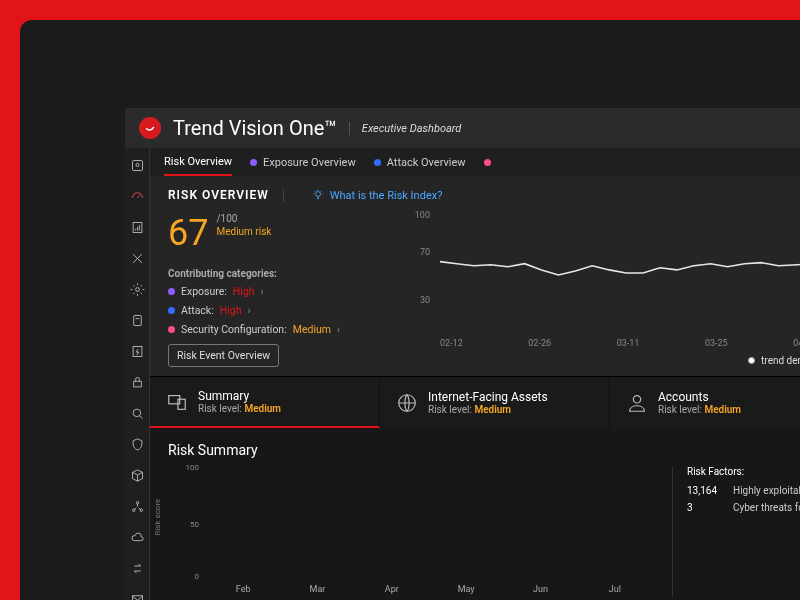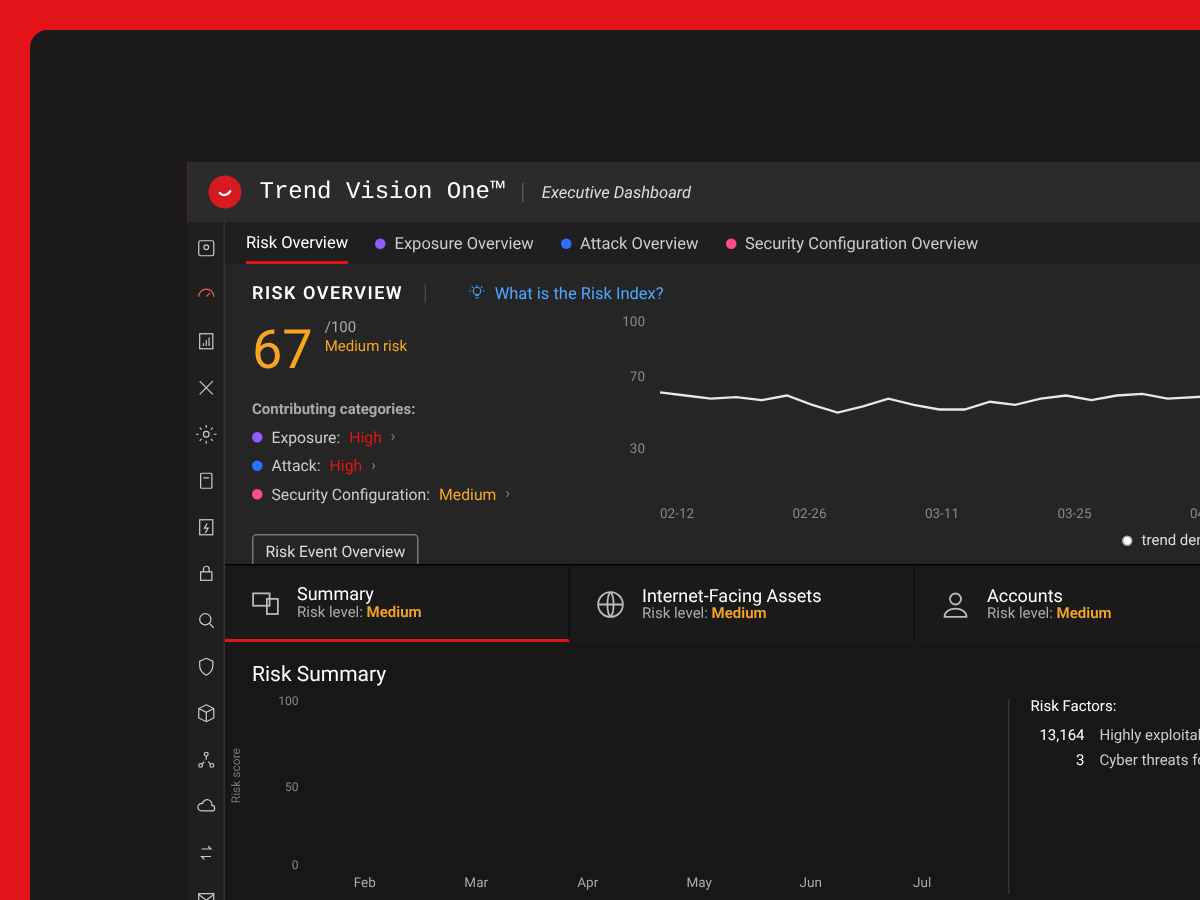--- a/index.html
+++ b/index.html
@@ -25,21 +25,21 @@
     background: #2b2b2b;
     display: flex; align-items: center;
     padding: 0 14px;
     gap: 12px;
   }
   .topbar .logo {
     width: 22px; height: 22px; border-radius: 50%;
     background: #d71920;
     display: flex; align-items: center; justify-content: center;
   }
-  .topbar .title { font-size: 16px; color: #fff; font-weight: 400; font-family: Liberation Mono, monospace;}
+  .topbar .title { font-size: 20px; color: #fff; font-weight: 400;}
   .topbar .subtitle { font-size: 11px; color: #ddd; border-left: 1px solid #555; padding-left: 12px; font-style: italic;}
   .tabs {
     position: absolute;
     left: 130px; top: 128px; right: 0;
     height: 28px;
     background: #1f1f1f;
     display: flex; align-items: center;
     gap: 18px;
     padding: 0 14px;
     font-size: 11px;
@@ -85,21 +85,21 @@
   .scorewrap { display: flex; gap: 40px; margin-top: 10px;}
   .scorecol { flex: 0 0 200px;}
   .bigscore { font-size: 36px; color: #f6a623; font-weight: 400; display:flex; align-items:flex-start; gap:8px;}
   .scoremeta { font-size: 10px; color:#aaa; line-height:1.3;}
   .scoremeta .r2 { color:#f6a623;}
   .catlabel { font-size:10px; color:#aaa; margin-top:14px;font-weight:bold;}
   .catrow { font-size:10.5px; color:#ccc; margin-top:6px; display:flex; align-items:center; gap:6px; cursor:pointer;}
   .catrow .val-high { color:#e3131a;}
   .catrow .val-med { color:#f6a623;}
   .catrow .chev { color:#888; font-size:10px;}
-  .btn-outline { display:inline-block; margin-top:20px; border:1px solid #777; border-radius:3px; padding:4px 8px; font-size:10.5px; color:#ddd; cursor:pointer;}
+  .btn-outline { display:inline-block; margin-top:8px; border:1px solid #777; border-radius:3px; padding:4px 8px; font-size:10.5px; color:#ddd; cursor:pointer;}
 
   
   .linewrap { flex: 1; position: relative; height: 140px;}
   .yaxis { position:absolute; left:0; top:0; bottom:22px; width:26px; font-size:9px; color:#888;}
   .yaxis div { position:absolute; right:4px;}
   .plot { position:absolute; left:32px; right:6px; top:4px; bottom:22px;}
   .xaxis { position:absolute; left:32px; right:6px; bottom:4px; display:flex; justify-content:space-between; font-size:9px; color:#888;}
   .legend-line { position:absolute; right:10px; bottom:-14px; font-size:10px; color:#ddd; display:flex; align-items:center; gap:6px;}
 
   
@@ -137,21 +137,21 @@
   .bar.b2 { background:#2f6fff;}
   .bar.b3 { background:#ff4d8b;}
   .barxaxis { position:absolute; left:38px; right:0; bottom:2px; display:flex; font-size:9px; color:#aaa;}
   .barxaxis div { flex:1; text-align:center;}
   .barlegend { position:absolute; left:38px; right:0; bottom:-14px; display:flex; justify-content:center; gap:16px; font-size:9.5px; color:#ccc;}
   .barlegend span { display:flex; align-items:center; gap:5px;}
 
   .factors { width:150px; font-size:10px; color:#ccc; border-left:1px solid #333; padding-left:14px; }
   .factors .fh { color:#fff; margin-bottom:8px;}
   .factors .frow { display:flex; gap:10px; margin-bottom:6px;}
-  .factors .frow .n { width:36px; text-align:right; color:#fff;}
+  .factors .frow .n { width:36px; text-align:left; color:#fff;}
 </style>
 </head>
 <body>
 
 <div class="card">
 
   <div class="brandstrip">
     <svg viewBox="0 0 24 24" width="16" height="16">
         <circle cx="12" cy="12" r="10" fill="#fff"></circle>
         <path d="M7 13c3 3 7 2 9-1" stroke="#d71920" stroke-width="2.5" fill="none" stroke-linecap="round"></path>
@@ -175,21 +175,20 @@
     <div class="tab">
         <span class="dot purple"></span>
         <span>Exposure Overview</span>
       </div>
     <div class="tab">
         <span class="dot blue"></span>
         <span>Attack Overview</span>
       </div>
     <div class="tab">
         <span class="dot pink"></span>
-        <span>Security Configuration Overview</span>
       </div>
   </div>
 
   <div class="sidebar">
     <svg class="sicon" viewBox="0 0 24 24">
         <rect x="4" y="4" width="16" height="16" rx="2"></rect>
         <circle cx="12" cy="11" r="2.5"></circle>
       </svg>
     <svg class="sicon active" viewBox="0 0 24 24">
         <path d="M4 14a8 8 0 0 1 16 0"></path>

